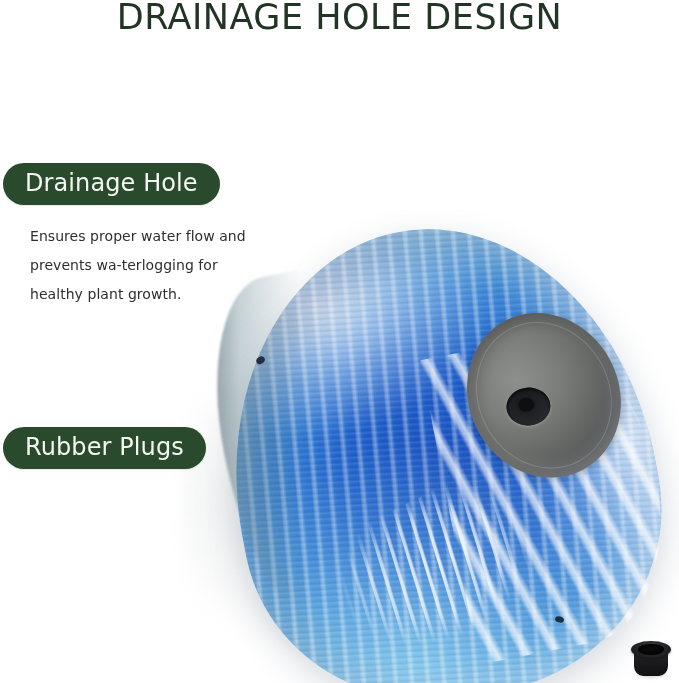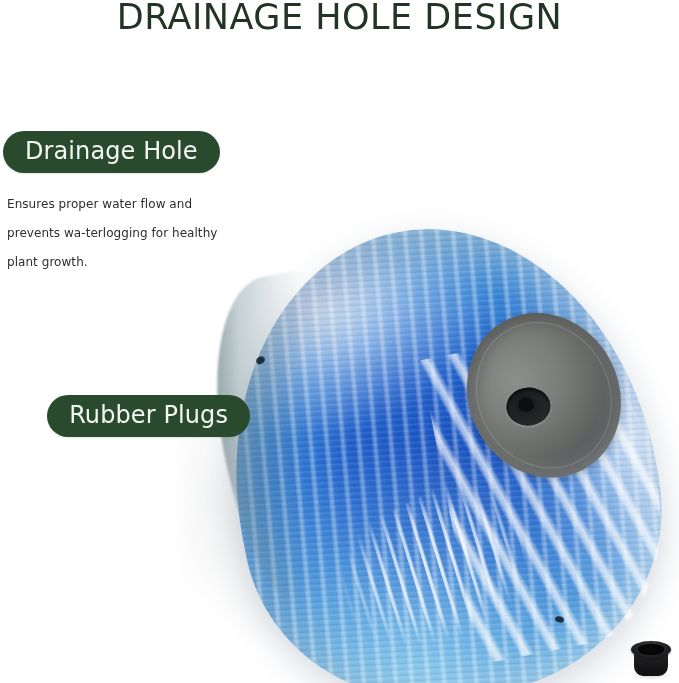--- a/index.html
+++ b/index.html
@@ -33,41 +33,42 @@
   }
 
   
   .feature {
     position: absolute;
     left: 0;
     width: 250px;
     z-index: 5;
   }
   .feature-1 { top: 131px; }
-  .feature-2 { top: 395px; text-align: right; }
+  .feature-2 { top: 395px; }
 
   .badge {
     display: inline-block;
     background: #2a4a2e;
     color: #f4f6f2;
     border-radius: 999px;
     padding: 7px 22px 9px 22px;
     font-size: 24px;
     font-weight: 400;
     line-height: 26px;
     letter-spacing: 0.1px;
     margin-left: 3px;
     white-space: nowrap;
     box-shadow: 0 1px 2px rgba(0,0,0,0.10);
+    margin-top: 32px;
   }
 
   .feature-body {
-    margin: 17px 0 0 7px;
+    margin: 17px 0 0 30px;
     width: 216px;
-    font-size: 12px;
+    font-size: 14px;
     line-height: 29px;
     color: #2e2e2e;
     font-weight: 400;
     letter-spacing: 0.05px;
   }
 
   
   .product-stage {
     position: absolute;
     left: 170px;

